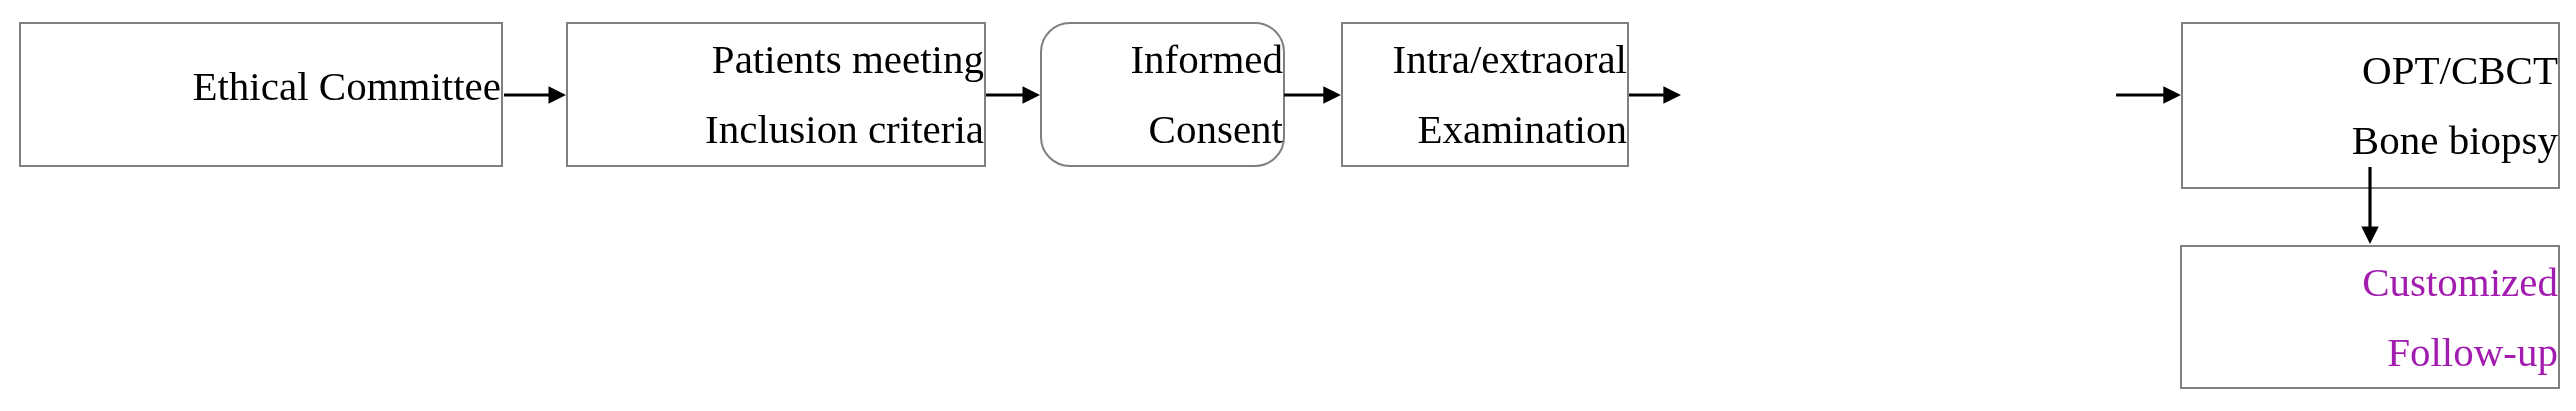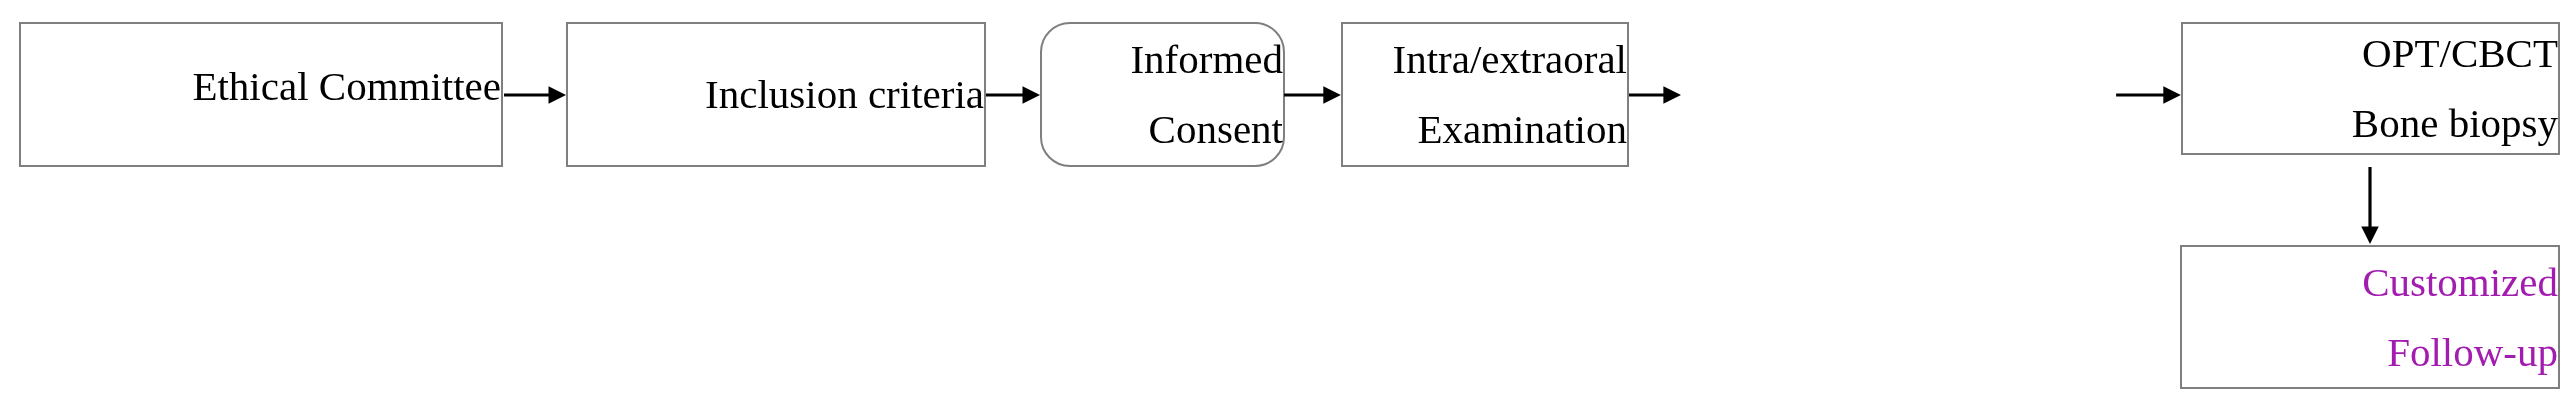--- a/index.html
+++ b/index.html
@@ -45,35 +45,36 @@
 </head>
 <body>
 
 <div id="canvas" style="background: rgb(255, 255, 255);">
 
   <div class="node" style="left: 19px; top: 22px; width: 484px; height: 145px; border-color: rgb(127, 127, 127); color: rgb(0, 0, 0);">
     <span class="line l1">Ethical Committee</span>
   </div>
 
   <div class="node" style="left: 566px; top: 22px; width: 420px; height: 145px; border-color: rgb(127, 127, 127); color: rgb(0, 0, 0);">
+    <span class="line l1">Patients meeting</span>
     <span class="line l2">Inclusion  criteria</span>
   </div>
 
   <div class="node" style="left: 1040px; top: 22px; width: 245px; height: 145px; border-color: rgb(127, 127, 127); color: rgb(0, 0, 0); border-radius: 30px;">
     <span class="line l1">Informed</span>
     <span class="line l2">Consent</span>
   </div>
 
   <div class="node" style="left: 1341px; top: 22px; width: 288px; height: 145px; border-color: rgb(127, 127, 127); color: rgb(0, 0, 0);">
     <span class="line l1">Intra/extraoral</span>
     <span class="line l2">Examination</span>
   </div>
 
 
-  <div class="node" style="left: 2181px; top: 22px; width: 379px; height: 133px; border-color: rgb(127, 127, 127); color: rgb(0, 0, 0);">
+  <div class="node" style="left: 2181px; top: 22px; width: 379px; height: 167px; border-color: rgb(127, 127, 127); color: rgb(0, 0, 0);">
     <span class="line l1">OPT/CBCT</span>
     <span class="line l2">Bone biopsy</span>
   </div>
 
   <div class="node" style="left: 2180px; top: 245px; width: 380px; height: 144px; border-color: rgb(127, 127, 127); color: #a21caf;">
     <span class="line l1">Customized</span>
     <span class="line l2">Follow-up</span>
   </div>
 
   <div class="connector" style="left: 504px; top: 79px;">

